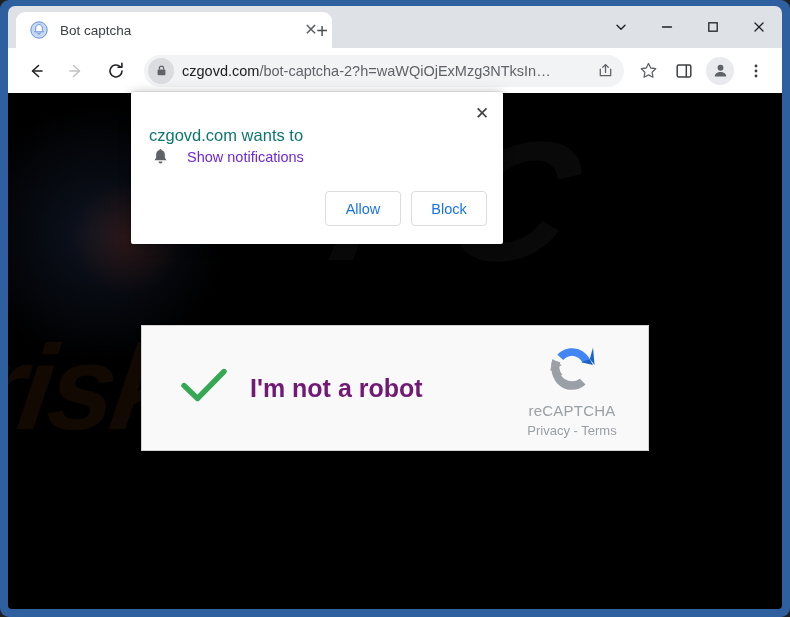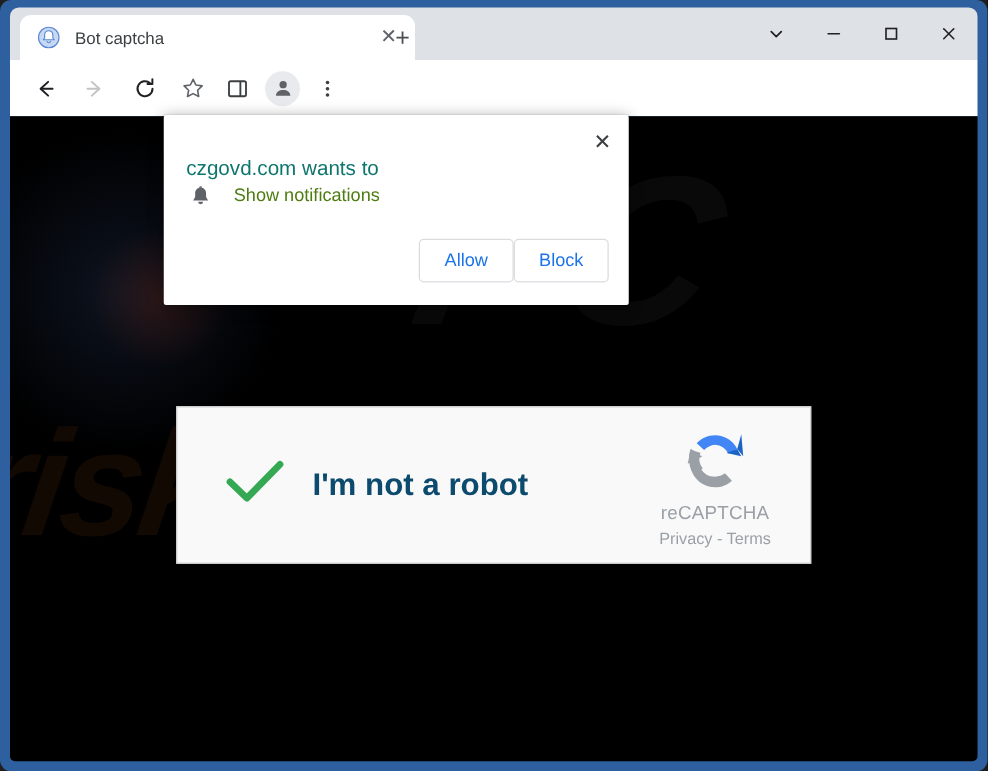--- a/index.html
+++ b/index.html
@@ -257,21 +257,21 @@
     display: flex;
     align-items: center;
   }
   .recaptcha-check {
     margin-left: 38px;
     flex: 0 0 auto;
   }
   .recaptcha-label {
     margin-left: 22px;
     font-size: 25px;
-    color: #0c4a6e;
+    color: #701a75;
     font-weight: bold;
     font-family: "Liberation Sans", sans-serif;
     flex: 1 1 auto;
   }
   .recaptcha-brand {
     flex: 0 0 auto;
     width: 140px;
     margin-right: 6px;
     display: flex;
     flex-direction: column;
@@ -331,26 +331,27 @@
   .bubble-bell {
     width: 22px; height: 22px;
     flex: 0 0 22px;
     display: flex;
     align-items: center;
     justify-content: center;
   }
   .bubble-permtext {
     margin-left: 16px;
     font-size: 14.5px;
-    color: #4d7c0f;
+    color: #6d28d9;
   }
   .bubble-actions {
     position: absolute;
     right: 16px; bottom: 18px;
     display: flex;
+    gap: 10px;
   }
   .bubble-btn {
     min-width: 76px;
     height: 35px;
     border: 1px solid #dadce0;
     border-radius: 4px;
     background: #ffffff;
     color: #1a73e8;
     font-size: 14.5px;
     font-family: "Liberation Sans", sans-serif;
@@ -424,20 +425,38 @@
       </svg>
     </div>
 
     <div class="navbtn">
       <svg width="20" height="20" viewBox="0 0 20 20">
         <path d="M16 10a6 6 0 1 1-1.9-4.4" fill="none" stroke="#202124" stroke-width="1.6" stroke-linecap="round"></path>
         <path d="M15.9 2.3v3.9h-3.9" fill="none" stroke="#202124" stroke-width="1.6" stroke-linecap="round" stroke-linejoin="round"></path>
       </svg>
     </div>
 
+    <div class="omnibox">
+      <span class="omnibox-lock">
+        <svg width="13" height="13" viewBox="0 0 13 13">
+          <rect x="2.6" y="5.6" width="7.8" height="5.6" rx="1" fill="#5f6368"></rect>
+          <path d="M4.4 5.6V4.2a2.1 2.1 0 0 1 4.2 0v1.4" fill="none" stroke="#5f6368" stroke-width="1.25"></path>
+        </svg>
+      </span>
+      <span class="omnibox-url">
+        <span class="host">czgovd.com</span><span class="path">/bot-captcha-2?h=waWQiOjExMzg3NTksIn…</span>
+      </span>
+      <span class="omnibox-share">
+        <svg width="17" height="17" viewBox="0 0 18 18">
+          <path d="M3.5 7.5v7h11v-7" fill="none" stroke="#5f6368" stroke-width="1.35" stroke-linecap="round" stroke-linejoin="round"></path>
+          <path d="M9 11.2V2.8" fill="none" stroke="#5f6368" stroke-width="1.35" stroke-linecap="round"></path>
+          <path d="M6.1 5.6L9 2.8l2.9 2.8" fill="none" stroke="#5f6368" stroke-width="1.35" stroke-linecap="round" stroke-linejoin="round"></path>
+        </svg>
+      </span>
+    </div>
 
     <div class="toolbtn">
       <svg width="19" height="19" viewBox="0 0 20 20">
         <path d="M10 2.6l2.35 4.76 5.25.77-3.8 3.7.9 5.23L10 14.6l-4.7 2.46.9-5.23-3.8-3.7 5.25-.77z" fill="none" stroke="#5f6368" stroke-width="1.35" stroke-linejoin="round"></path>
       </svg>
     </div>
 
     <div class="toolbtn">
       <svg width="18" height="18" viewBox="0 0 18 18">
         <rect x="2.2" y="3" width="13.6" height="12" rx="1.4" fill="none" stroke="#3c4043" stroke-width="1.5"></rect>

